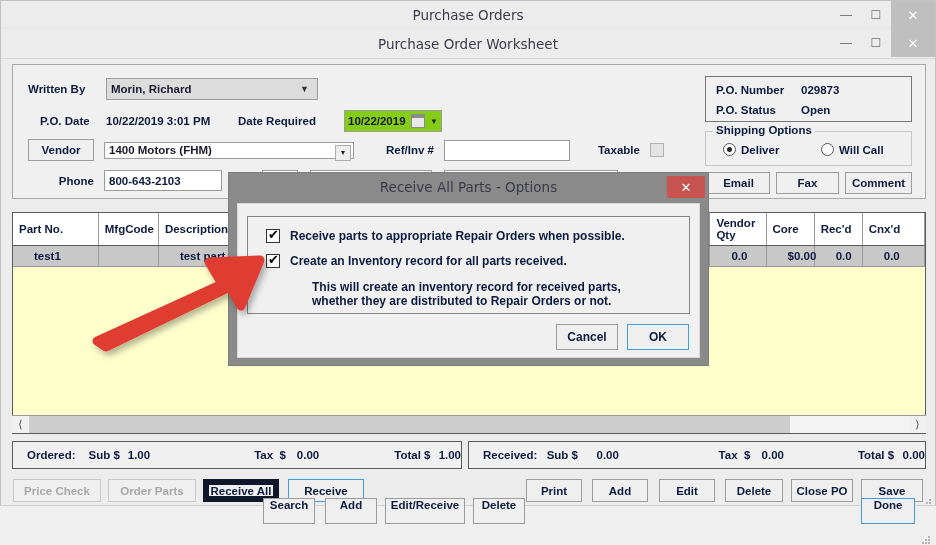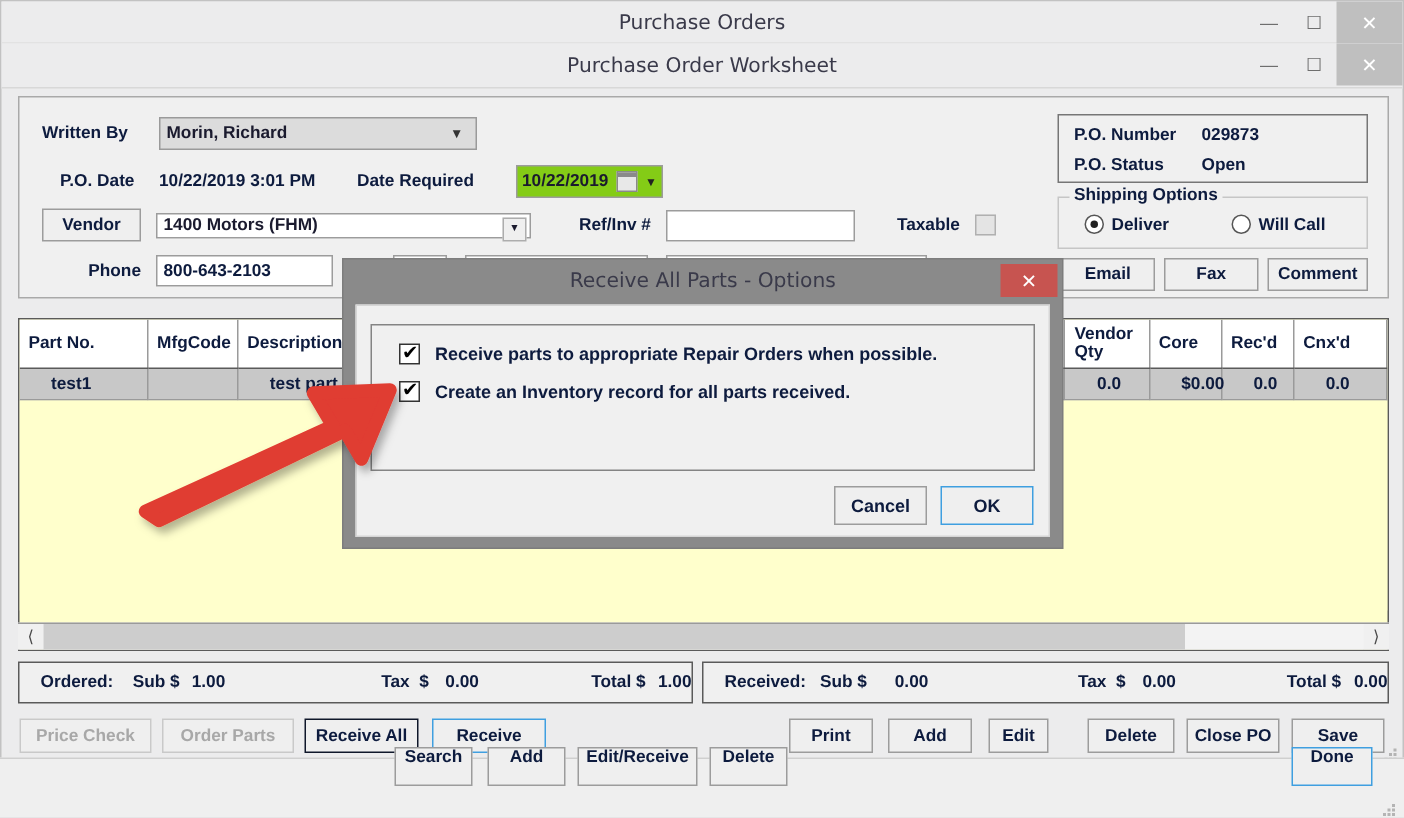--- a/index.html
+++ b/index.html
@@ -68,21 +68,21 @@
   .row-phone { position:absolute; left:15px; top:105px; display:flex; align-items:center; }
 
   .btn {
     background:#efefef; border:1px solid #9c9c9c;
     font-weight:bold; font-size:11.5px; color:#0d1b3e;
     display:flex; align-items:center; justify-content:center;
     cursor:default;
   }
   .btn.disabled { color:#a8a8a8; border-color:#c9c9c9; }
   .btn.focus { border:1px solid #3f9fe0; }
-  .btn.heavy { border:1px solid #0f172a; }
+  .btn.heavy { border:6px solid #0f172a; }
 
   .txtfield {
     background:#ffffff; border:1px solid #9c9c9c; height:21px;
     display:flex; align-items:center; padding:0 4px;
     font-weight:bold; font-size:11.5px; color:#0d1b3e;
   }
 
   .combo2 {
     height:17px; background:#fff; border:1px solid #9c9c9c;
     display:flex; align-items:center; padding:0 4px;
@@ -408,21 +408,21 @@
     <span>0.00</span>
   </div>
 
   <div class="btn disabled" style="position:absolute;left:12px;top:478px;width:88px;height:23px;">Price Check</div>
   <div class="btn disabled" style="position:absolute;left:107px;top:478px;width:88px;height:23px;">Order Parts</div>
   <div class="btn heavy" style="position:absolute;left:202px;top:478px;width:76px;height:23px;">Receive All</div>
   <div class="btn focus" style="position:absolute;left:287px;top:478px;width:76px;height:23px;">Receive</div>
 
   <div class="btn" style="position:absolute;left:525px;top:478px;width:56px;height:23px;">Print</div>
   <div class="btn" style="position:absolute;left:591px;top:478px;width:56px;height:23px;">Add</div>
-  <div class="btn" style="position:absolute;left:658px;top:478px;width:40px;height:23px;">Edit</div>
+  <div class="btn" style="position:absolute;left:658px;top:478px;width:56px;height:23px;">Edit</div>
   <div class="btn" style="position:absolute;left:724px;top:478px;width:58px;height:23px;">Delete</div>
   <div class="btn" style="position:absolute;left:790px;top:478px;width:62px;height:23px;">Close PO</div>
   <div class="btn" style="position:absolute;left:860px;top:478px;width:62px;height:23px;">Save</div>
 
   <div class="grip" style="left:922px;top:498px;">
     <i style="left:6px;top:0"></i>
       <i style="left:3px;top:3px"></i>
       <i style="left:6px;top:3px"></i>
     <i style="left:0;top:6px"></i>
       <i style="left:3px;top:6px"></i>
@@ -464,20 +464,21 @@
   <div class="dlg-body">
     <div class="dlg-group">
       <div class="dlg-chk-row" style="left:18px;top:12px;">
         <span class="chk on"></span>
         <span class="dlg-txt">Receive parts to appropriate Repair Orders when possible.</span>
       </div>
       <div class="dlg-chk-row" style="left:18px;top:37px;">
         <span class="chk on"></span>
         <span class="dlg-txt">Create an Inventory record for all parts received.</span>
       </div>
+      <div class="dlg-note">This will create an inventory record for received parts, whether they are distributed to Repair Orders or not.</div>
     </div>
     <div class="dlg-btn" style="left:318px;top:120px;width:62px;">Cancel</div>
     <div class="dlg-btn primary" style="left:389px;top:120px;width:62px;">OK</div>
   </div>
 </div>
 
 <svg class="arrow-svg" viewBox="0 0 210 125">
   <defs>
     <filter id="shd" x="-30%" y="-30%" width="180%" height="180%">
       <feDropShadow dx="3" dy="4" stdDeviation="3" flood-color="#000" flood-opacity="0.30"></feDropShadow>

